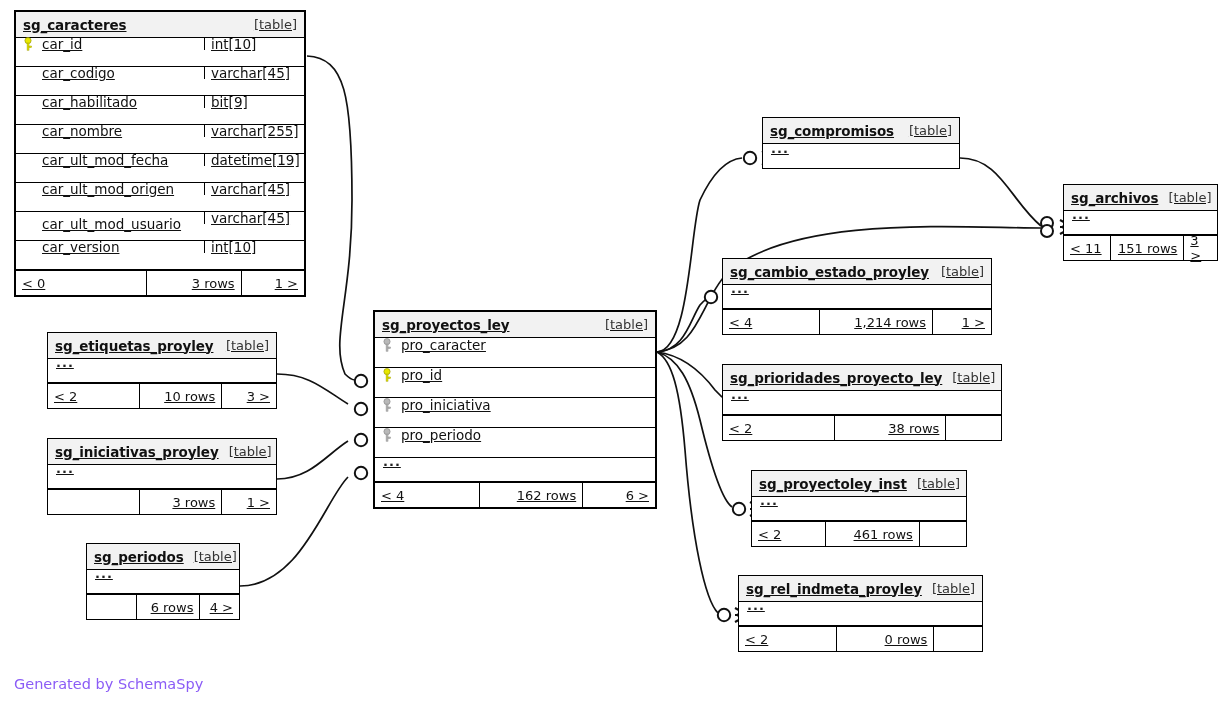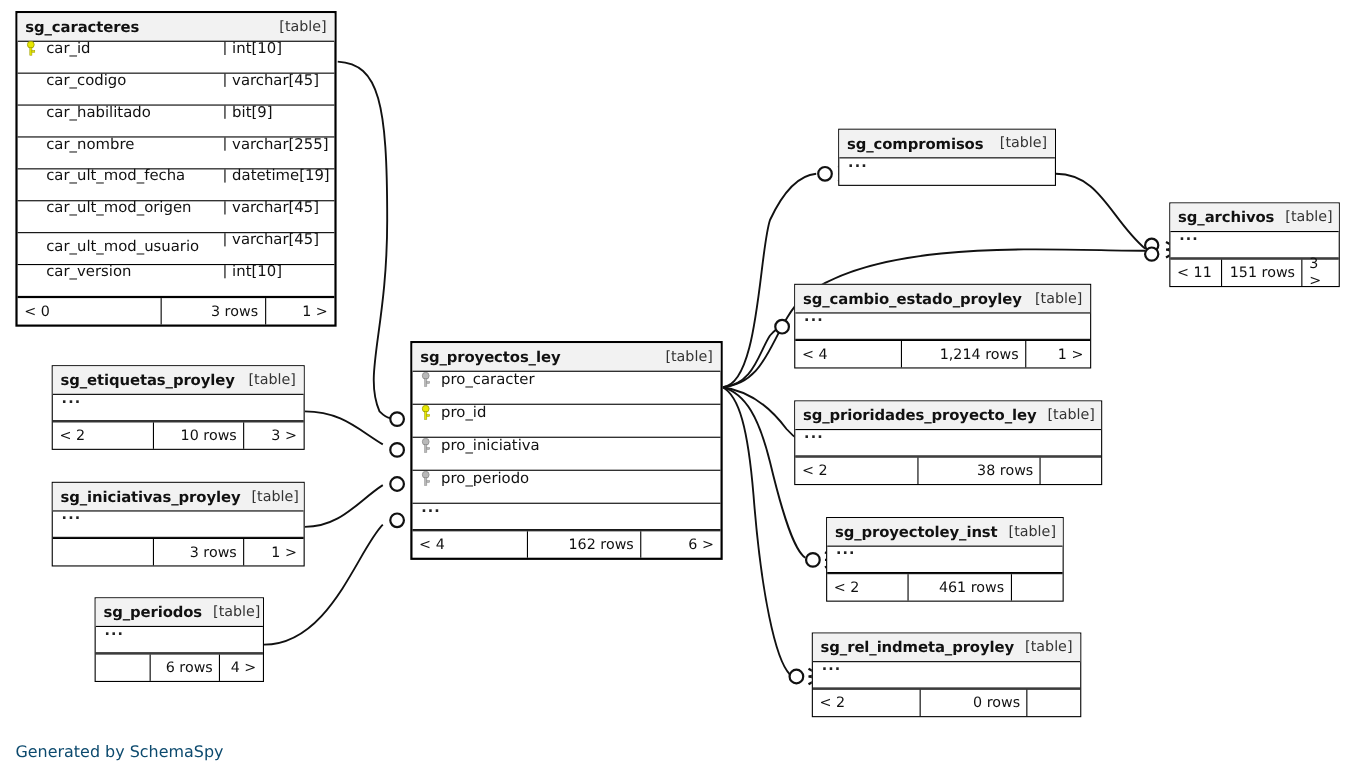--- a/index.html
+++ b/index.html
@@ -9,21 +9,21 @@
     position:relative;overflow:hidden;
   }
   #canvas{position:absolute;left:0;top:0;width:1232px;height:707px;}
   #edges{position:absolute;left:0;top:0;width:1232px;height:707px;pointer-events:none;}
 
   
   .tbl{
     position:absolute;background:#ffffff;
     border:2px solid #000000;
     box-sizing:border-box;
-    font-size:13.5px;color:#111;
+    font-size:13.5px;color:#111;text-decoration:underline;
   }
   .tbl.thin{border-width:1.5px;}
   .hdr{
     display:flex;align-items:center;justify-content:space-between;
     background:#f2f2f2;border-bottom:1.5px solid #000;
     padding:0 7px;box-sizing:border-box;height:26px;
   }
   .hdr .nm{font-weight:bold;font-size:13.5px;letter-spacing:-.1px;white-space:nowrap;}
   .hdr .tag{font-size:13px;color:#333;margin-left:10px;white-space:nowrap;}
   .row{
@@ -45,21 +45,21 @@
   }
   .foot div{box-sizing:border-box;padding:0 6px;display:flex;align-items:center;}
   .foot .l{justify-content:flex-start;}
   .foot .c{justify-content:flex-end;border-left:1.2px solid #000;}
   .foot .r{justify-content:flex-end;border-left:1.2px solid #000;}
 
   
   .key{width:11px;height:14px;flex:0 0 11px;display:block;}
 
   .caption{
-    position:absolute;left:14px;top:676px;font-size:14.5px;color:#0c4a6e;
+    position:absolute;left:14px;top:676px;font-size:14.5px;color:#8b5cf6;
     white-space:nowrap;
   }
 </style>
 </head>
 <body>
 
 <div id="canvas">
 
   <svg id="edges" viewBox="0 0 1232 707" xmlns="http://www.w3.org/2000/svg">
     <defs>

